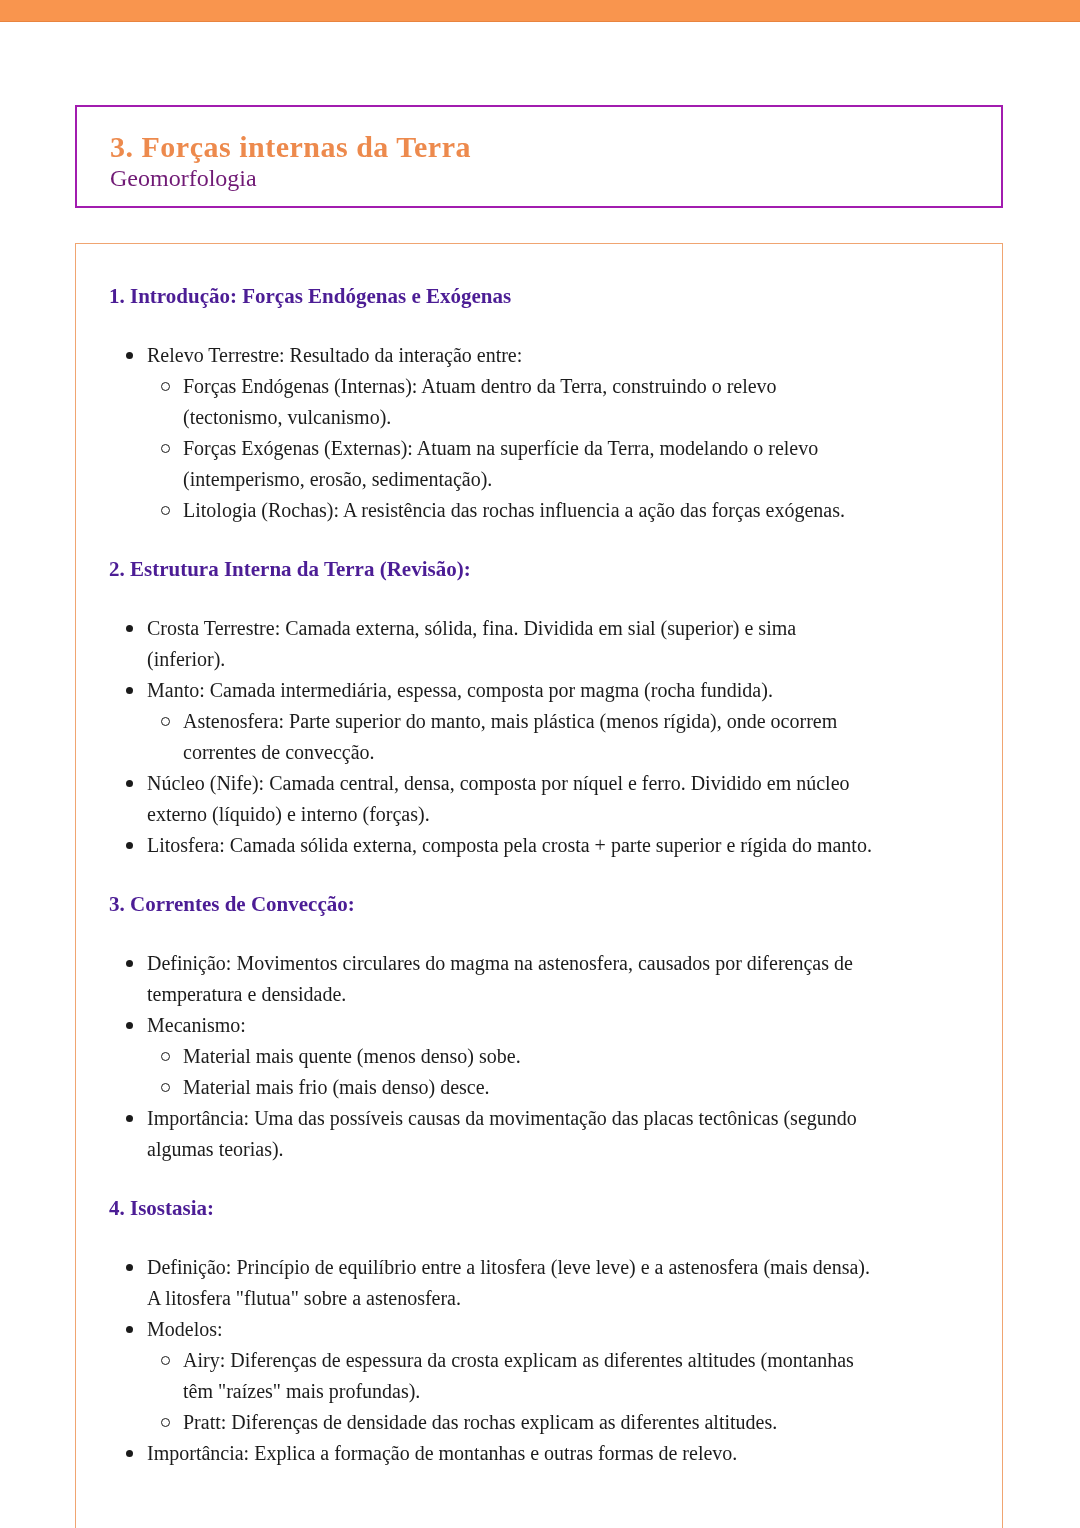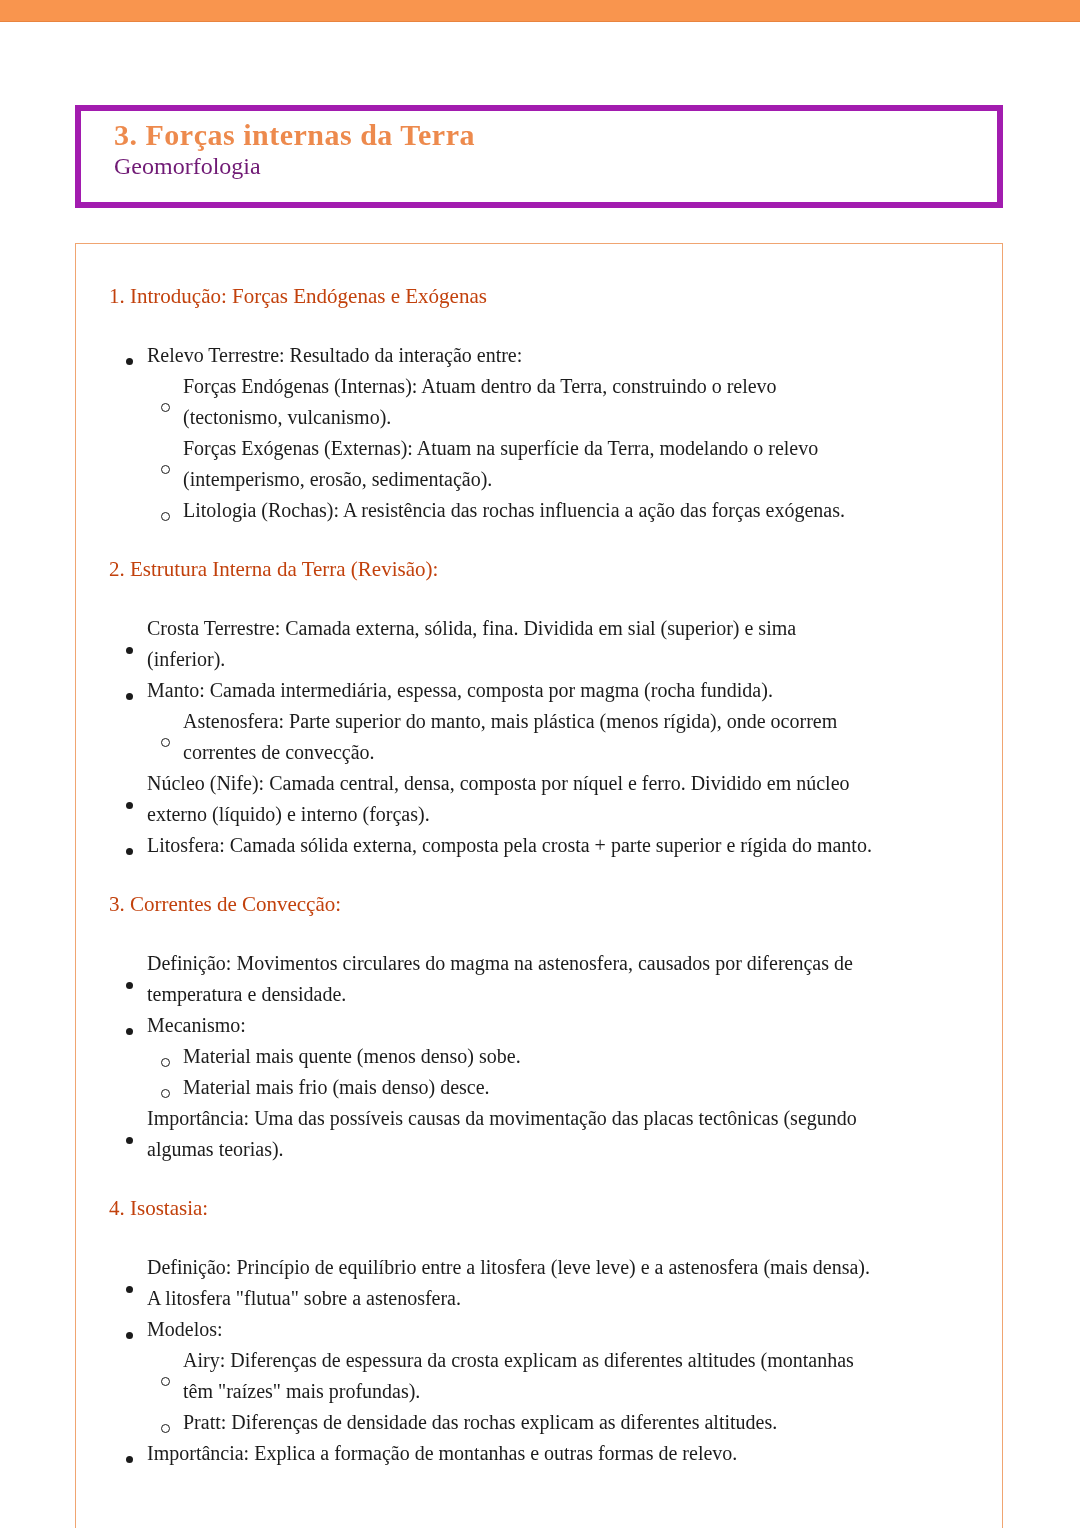--- a/index.html
+++ b/index.html
@@ -13,23 +13,23 @@
   }
   .topbar {
     position: absolute; top: 0; left: 0;
     width: 1080px; height: 22px;
     background: #F9954E;
     border-bottom: 1px solid #E8843F;
   }
   .header-box {
     position: absolute; left: 75px; top: 105px;
     width: 928px; height: 103px;
-    border: 6px solid #a21caf;
+    border: 2px solid #a21caf;
     background: #ffffff;
-    padding: 6px 20px 0 33px;
+    padding: 22px 20px 0 33px;
   }
   .page-title {
     font-size: 30px; font-weight: bold;
     line-height: 35px;
     color: #ED8A4D;
     letter-spacing: 0.5px;
   }
   .page-subtitle {
     font-size: 24px;
     line-height: 29px;
@@ -37,28 +37,28 @@
   }
   .content-box {
     position: absolute; left: 75px; top: 243px;
     width: 928px; height: 1430px; 
     border: 1px solid #F0A571;
     background: #ffffff;
     padding: 37px 42px 0 33px;
   }
   .section { margin-bottom: 28px; }
   .section-heading {
-    font-size: 21px; font-weight: normal;
+    font-size: 21px; font-weight: bold;
     line-height: 31px;
     margin-bottom: 28px;
-    color: #c2410c;
+    color: #4c1d95;
   }
   .item {
     display: flex;
-    align-items: center;
+    align-items: flex-start;
     font-size: 20px;
     line-height: 31px;
   }
   .item .text { white-space: pre-line; }
   .item.l1 { margin-left: 17px; }
   .item.l2 { margin-left: 52px; }
   .marker { flex: 0 0 auto; display: inline-block; }
   .marker.dot {
     width: 7px; height: 7px;
     background: #1b1b1b;

